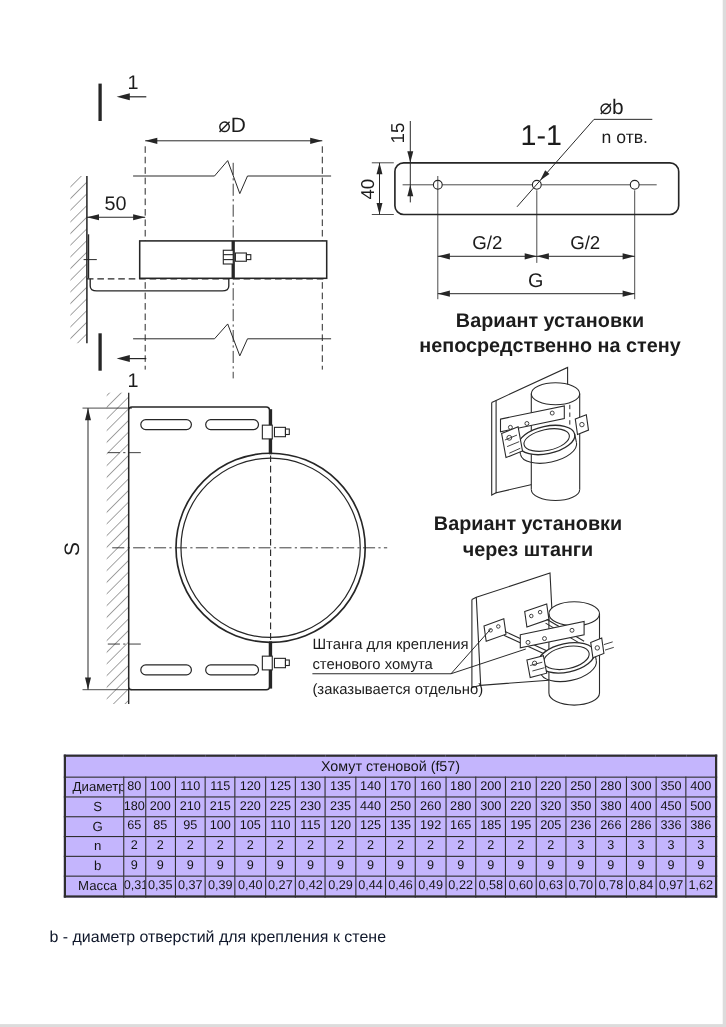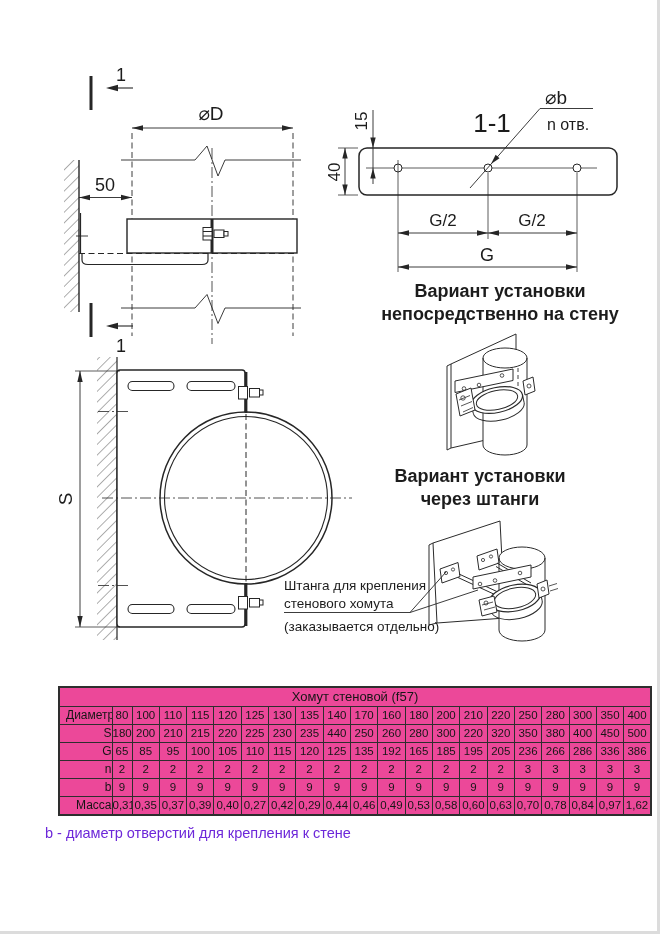--- a/index.html
+++ b/index.html
@@ -4,26 +4,26 @@
 <style>
   html,body{margin:0;padding:0;background:#fff;}
   .page{position:relative;width:660px;height:934px;background:#ffffff;overflow:hidden;
         font-family:"Liberation Sans","DejaVu Sans",sans-serif;
         border-right:3px solid #dcdcdc;border-bottom:3px solid #dcdcdc;box-sizing:border-box;}
   svg text{font-family:"Liberation Sans","DejaVu Sans",sans-serif;fill:#1c1c1c;}
   .t16{font-size:16px;} .t17{font-size:17px;} .t18{font-size:18px;} .t19{font-size:19px;} .t26{font-size:26px;}
   .cap{font-size:18px;font-weight:600;}
   .note-t{font-size:13.5px;}
   .spec{position:absolute;left:58px;top:686px;width:594px;border-collapse:collapse;table-layout:fixed;
-        color:#161616;background:#ec4899;border:2px solid #2e2e2e;}
+        color:#161616;background:#c4b5fd;border:2px solid #2e2e2e;}
   .spec td{border:1px solid #2e2e2e;text-align:center;font-size:11.5px;height:17px;padding:0;
            line-height:1.05;white-space:nowrap;overflow:hidden;}
   .spec td.title{font-size:13px;height:18px;}
-  .spec td.lbl{text-align:right;padding-left:6px;font-size:12px;}
-  .notes{position:absolute;left:45px;top:823px;font-size:14.5px;line-height:20px;color:#6d28d9;}
+  .spec td.lbl{text-align:center;padding-left:6px;font-size:12px;}
+  .notes{position:absolute;left:45px;top:842px;font-size:14.5px;line-height:20px;color:#0f172a;}
 </style>
 </head>
 <body>
 
 <div class="page">
 
 <svg width="660" height="680" viewBox="0 0 660 680">
   <defs>
     <pattern id="hatch" width="7.5" height="7.5" patternUnits="userSpaceOnUse" patternTransform="rotate(45)">
       <line x1="0" y1="0" x2="0" y2="7.5" stroke="#4a4a4a" stroke-width="0.9"></line>
@@ -414,21 +414,21 @@
           <td>0,35</td>
           <td>0,37</td>
           <td>0,39</td>
           <td>0,40</td>
           <td>0,27</td>
           <td>0,42</td>
           <td>0,29</td>
           <td>0,44</td>
           <td>0,46</td>
           <td>0,49</td>
-          <td>0,53</td>
+          <td>0,22</td>
           <td>0,58</td>
           <td>0,60</td>
           <td>0,63</td>
           <td>0,70</td>
           <td>0,78</td>
           <td>0,84</td>
           <td>0,97</td>
           <td>1,62</td>
         </tr>
       </tbody>

